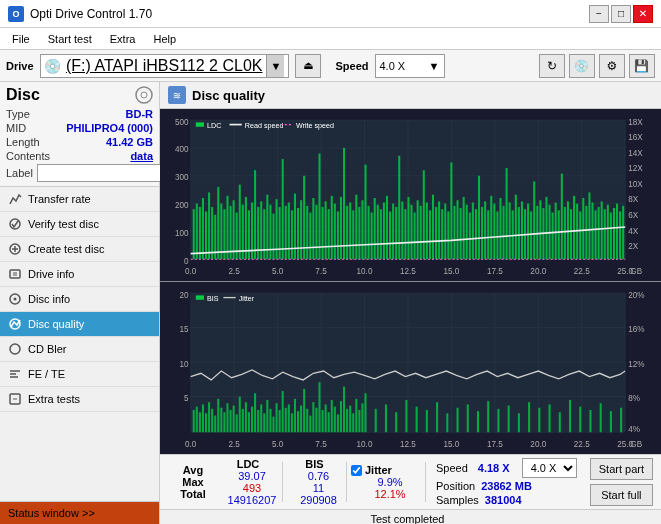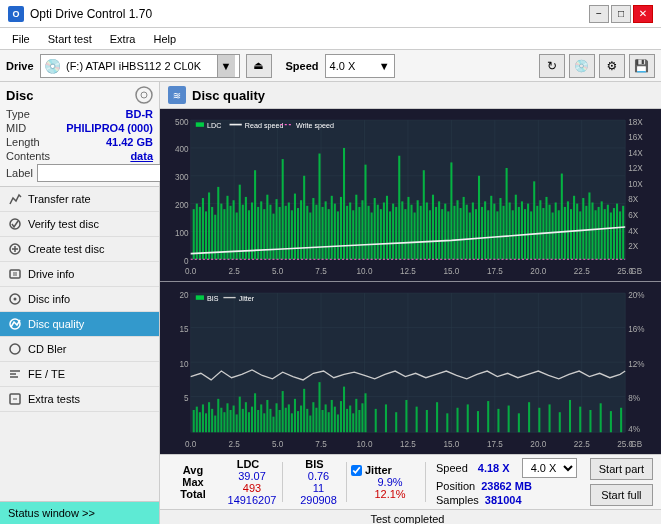--- a/index.html
+++ b/index.html
@@ -141,21 +141,21 @@
       border-bottom: 1px solid #ccc;
       padding: 4px 6px;
       background: #f5f5f5;
     }
     .disc-panel-header {
       display: flex;
       align-items: center;
       justify-content: space-between;
       margin-bottom: 4px;
     }
-    .disc-panel-title { font-weight: bold; font-size: 13px; }
+    .disc-panel-title { font-weight: bold; font-size: 16px; }
     .disc-panel-icon {
       width: 18px; height: 18px;
       cursor: pointer;
     }
     .disc-info-row {
       display: flex;
       justify-content: space-between;
       margin-bottom: 2px;
       font-size: 11px;
       gap: 32px;
@@ -205,21 +205,21 @@
       display: flex; align-items: center; justify-content: center;
     }
 
     
     .status-window-btn {
       margin-top: auto;
       border-top: 1px solid #ccc;
       padding: 5px 8px;
       cursor: pointer;
       font-size: 11px;
-      background: #5eead4;
+      background: #c2410c;
       display: flex;
       align-items: center;
       gap: 4px;
     }
 
     
     .content {
       flex: 1;
       display: flex;
       flex-direction: column;
@@ -357,21 +357,21 @@
   <span class="menu-item">File</span>
   <span class="menu-item">Start test</span>
   <span class="menu-item">Extra</span>
   <span class="menu-item">Help</span>
 </div>
 
 <div class="drive-bar">
   <span class="drive-label">Drive</span>
   <div class="drive-select">
     <span style="font-size:14px;">💿</span>
-    <span style="flex:1;font-size:11px;">(F:) ATAPI iHBS112  2 CL0K</span>
+    <span style="flex:1;font-size:16px;text-decoration:underline;">(F:) ATAPI iHBS112  2 CL0K</span>
     <div class="drive-select-arrow">▼</div>
   </div>
   <div class="eject-btn">⏏</div>
   <span class="speed-label">Speed</span>
   <div class="speed-select">
     <span style="flex:1;">4.0 X</span>
     <span>▼</span>
   </div>
   <div class="drive-icons">
     <div class="drive-icon-btn">↻</div>

